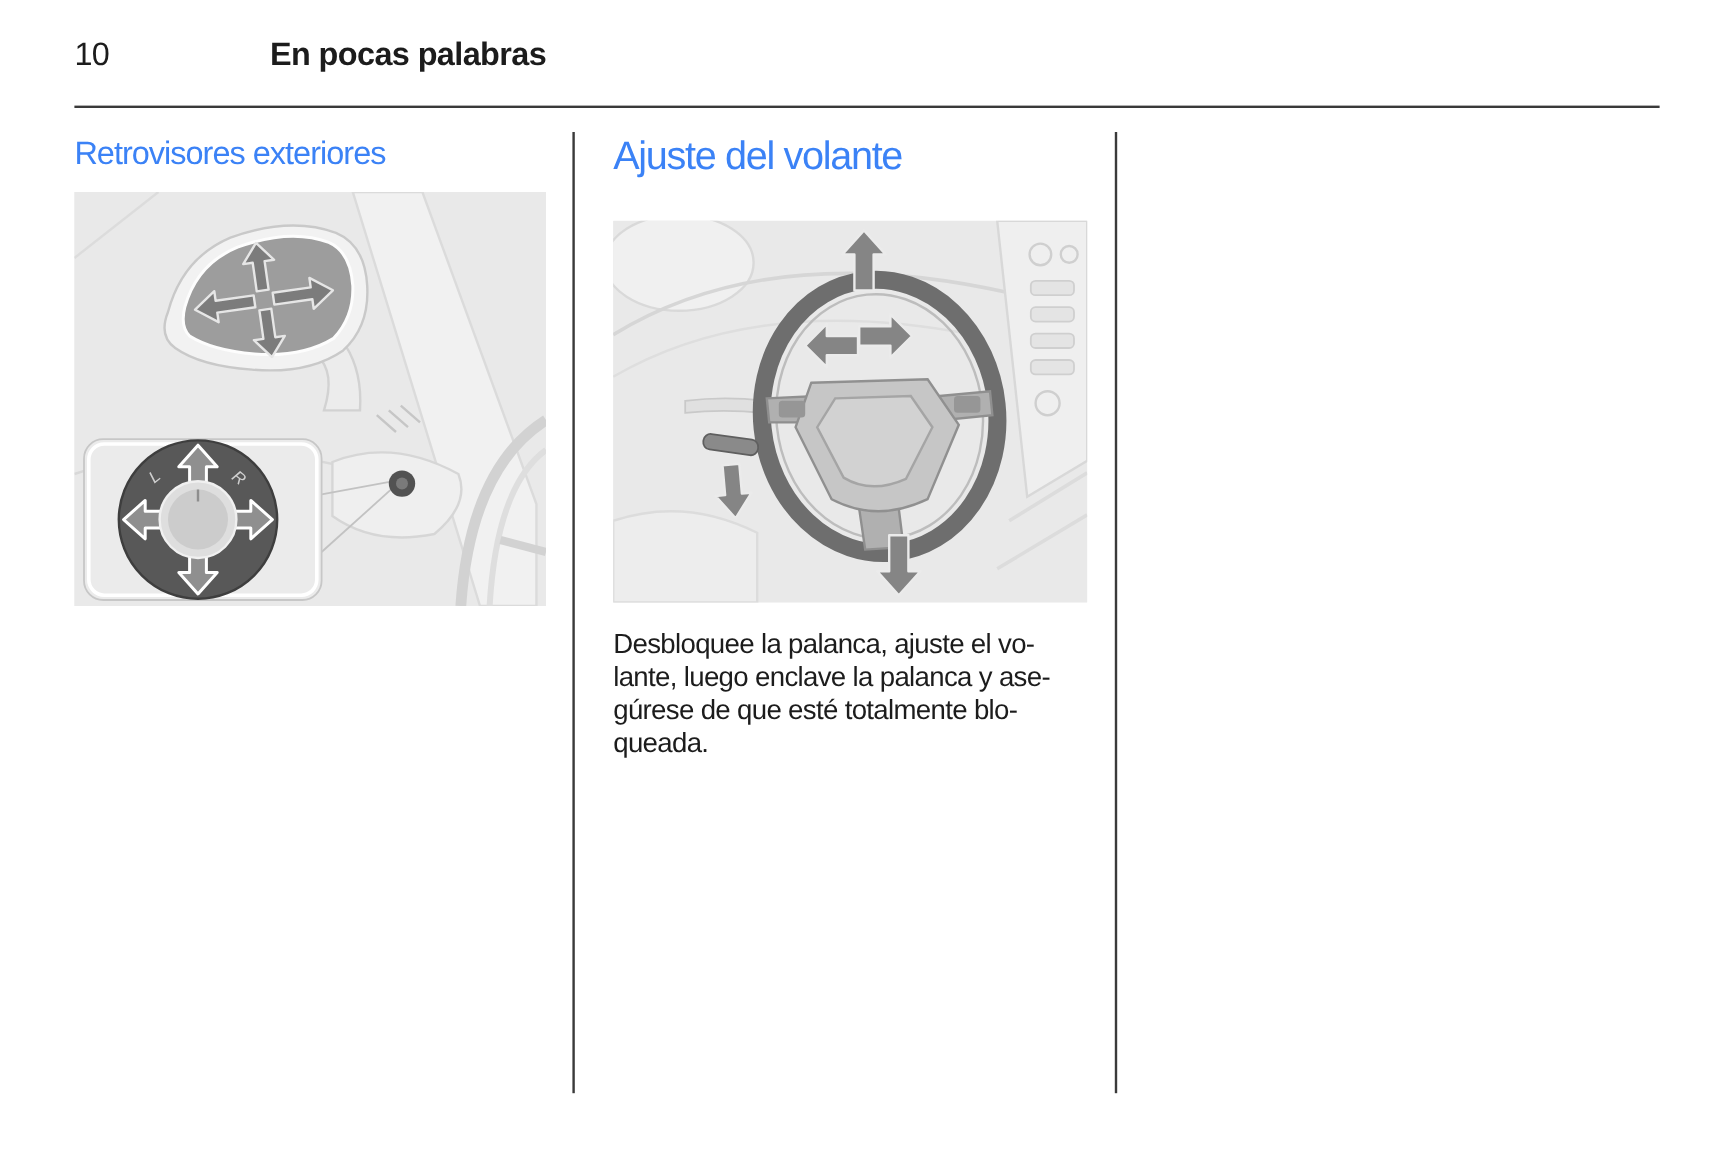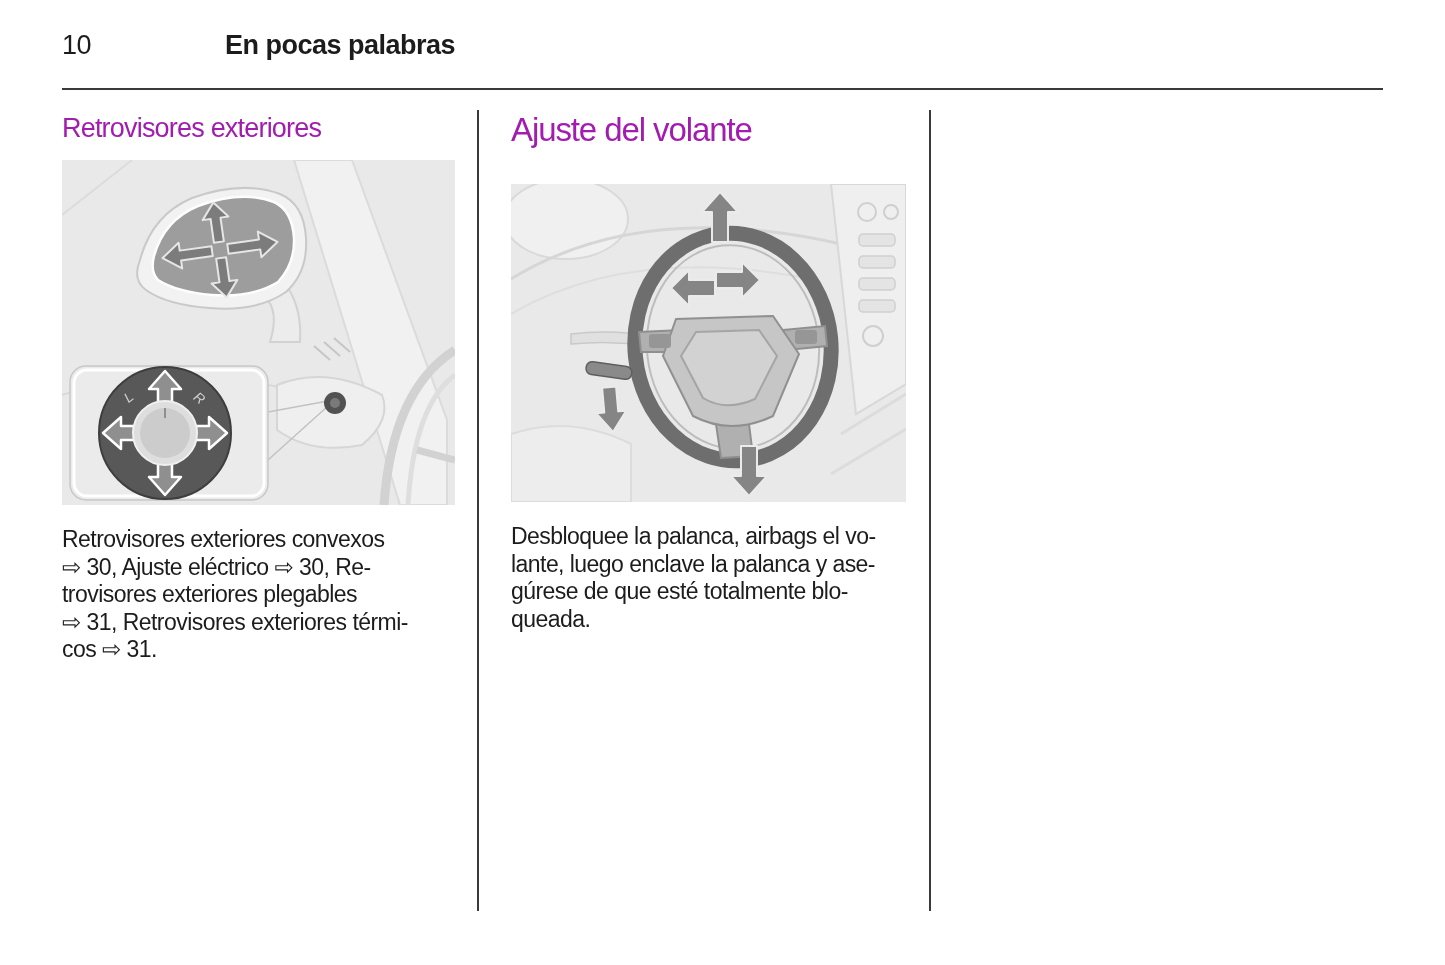--- a/index.html
+++ b/index.html
@@ -24,21 +24,21 @@
     width:1321px;height:2px;background:#3a3a3a;
   }
   .vdivider{
     position:absolute;top:110px;height:801px;width:2px;background:#3a3a3a;
   }
   .vd1{left:477px;}
   .vd2{left:929px;}
   .col{position:absolute;top:110px;}
   .col1{left:62px;width:398px;}
   .col2{left:511px;width:405px;}
-  h1,h2{margin:0;font-weight:400;color:#a21caf;}
+  h1,h2{margin:0;font-weight:400;color:#3b82f6;}
   h2.sec{font-size:27px;line-height:36px;letter-spacing:-0.8px;margin-bottom:14px;}
   h1.sec{font-size:33px;line-height:40px;letter-spacing:-1.1px;margin-bottom:34px;}
   .fig{display:block;margin:0 0 21px 0;background:#e9e9e9;}
   .fig1{width:393px;height:345px;}
   .fig2{width:395px;height:318px;}
   .fig svg{display:block;width:100%;height:100%;}
   p.body{
     margin:0 0 12px 0;
     font-size:23px;line-height:27.5px;letter-spacing:-0.55px;
     white-space:pre;
@@ -110,25 +110,20 @@
           </g>
           <text x="64" y="244" font-size="14" font-style="italic" fill="#cfcfcf" transform="rotate(-38 64 240)">L</text>
           <text x="132" y="242" font-size="14" font-style="italic" fill="#cfcfcf" transform="rotate(38 136 238)">R</text>
           <circle cx="103" cy="273" r="32" fill="#dedede" stroke="#f0f0f0" stroke-width="2"></circle>
           <circle cx="103" cy="273" r="25" fill="#cccccc"></circle>
           <line x1="103" y1="248" x2="103" y2="258" stroke="#8e8e8e" stroke-width="2"></line>
         </g>
       </svg>
     </figure>
 
-    <p class="body">Retrovisores exteriores convexos
-⇨ 30, Ajuste eléctrico ⇨ 30, Re-
-trovisores exteriores plegables
-⇨ 31, Retrovisores exteriores térmi-
-cos ⇨ 31.</p>
   </section>
 
   <section class="col col2">
     <h1 class="sec">Ajuste del volante</h1>
 
     <figure class="fig fig2">
       <svg viewBox="0 0 395 318" xmlns="http://www.w3.org/2000/svg">
         <rect x="0" y="0" width="395" height="318" fill="#e9e9e9"></rect>
 
         <g>
@@ -167,19 +162,19 @@
           <polygon points="230,262 230,292 220,292 238,312 256,292 246,292 246,262"></polygon>
           <polygon transform="rotate(-5 100 225)" points="93,203 93,228 85,228 100,248 115,228 107,228 107,203"></polygon>
         </g>
 
         <g>
           <rect x="75" y="180" width="46" height="13" rx="6" transform="rotate(8 98 186)" fill="#8a8a8a" stroke="#5f5f5f" stroke-width="1.5"></rect>
         </g>
       </svg>
     </figure>
 
-    <p class="body">Desbloquee la palanca, airbags el vo-
+    <p class="body">Desbloquee la palanca, ajuste el vo-
 lante, luego enclave la palanca y ase-
 gúrese de que esté totalmente blo-
 queada.</p>
   </section>
 
 </div>
 
 </body></html>

